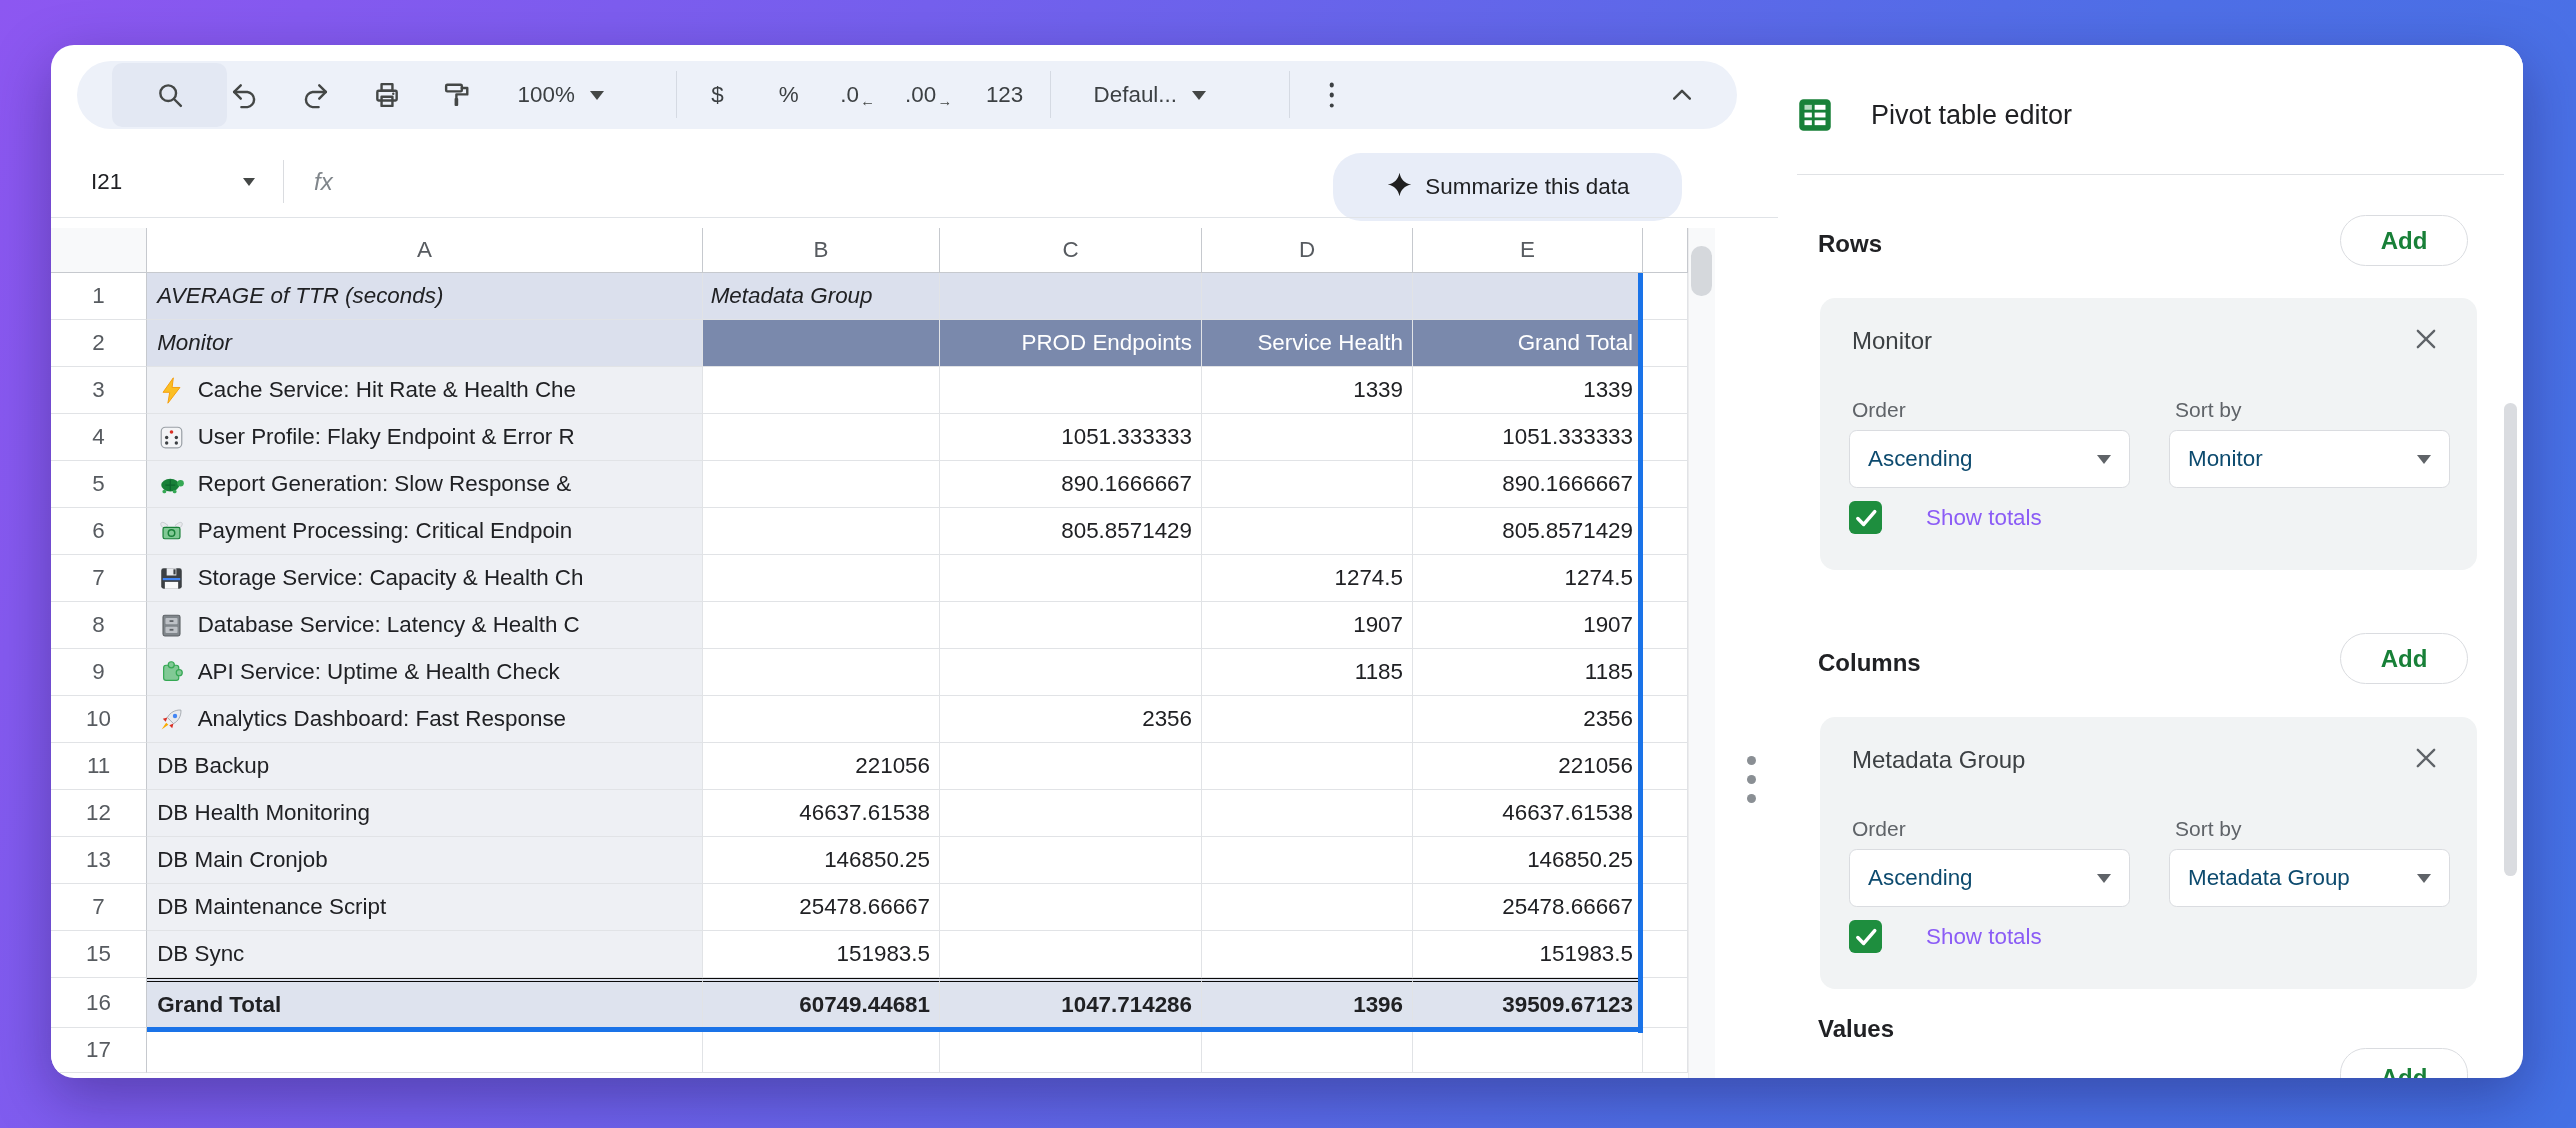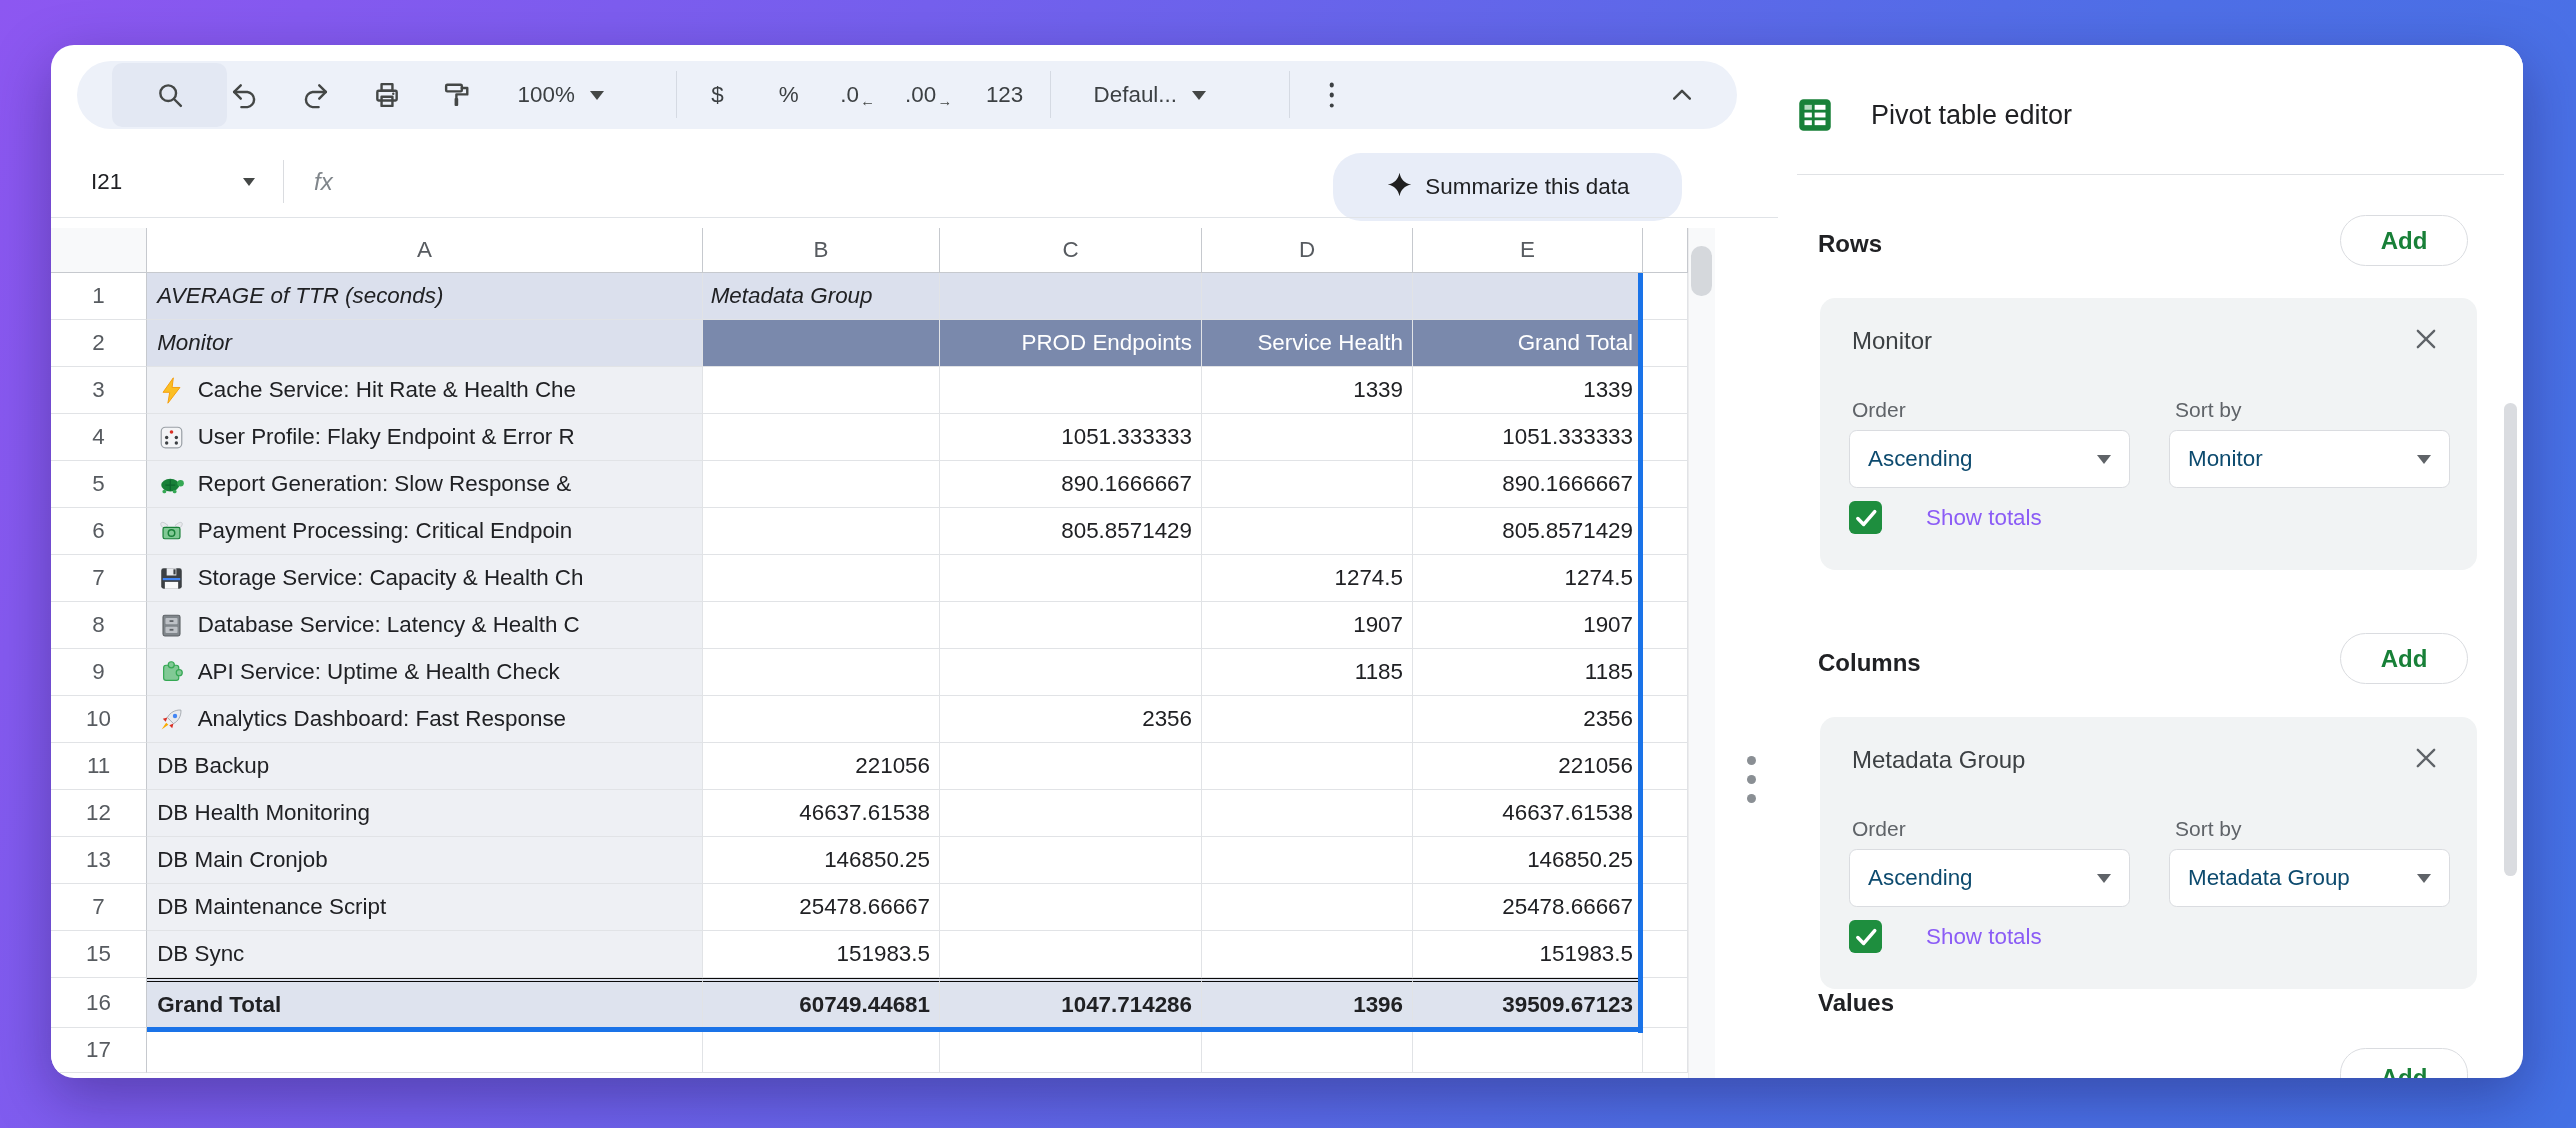--- a/index.html
+++ b/index.html
@@ -476,19 +476,19 @@
         <i class="scaret"></i>
       </div>
       <div class="chk">
           <svg width="28" height="28" viewBox="0 0 24 24">
             <polyline points="5,12.5 10,17.5 19.5,6.5" fill="none" stroke="#fff" stroke-width="3" stroke-linecap="round" stroke-linejoin="round"></polyline>
           </svg>
         </div>
       <div class="chklab">Show totals</div>
     </div>
 
-    <div class="phead" style="top:940px">Values</div>
+    <div class="phead" style="top:966px">Values</div>
     <div class="addbtn" style="top:1003px;height:58px">Add</div>
 
     <div class="pscroll"></div>
   </div>
 </div>
 
 
 </body></html>

